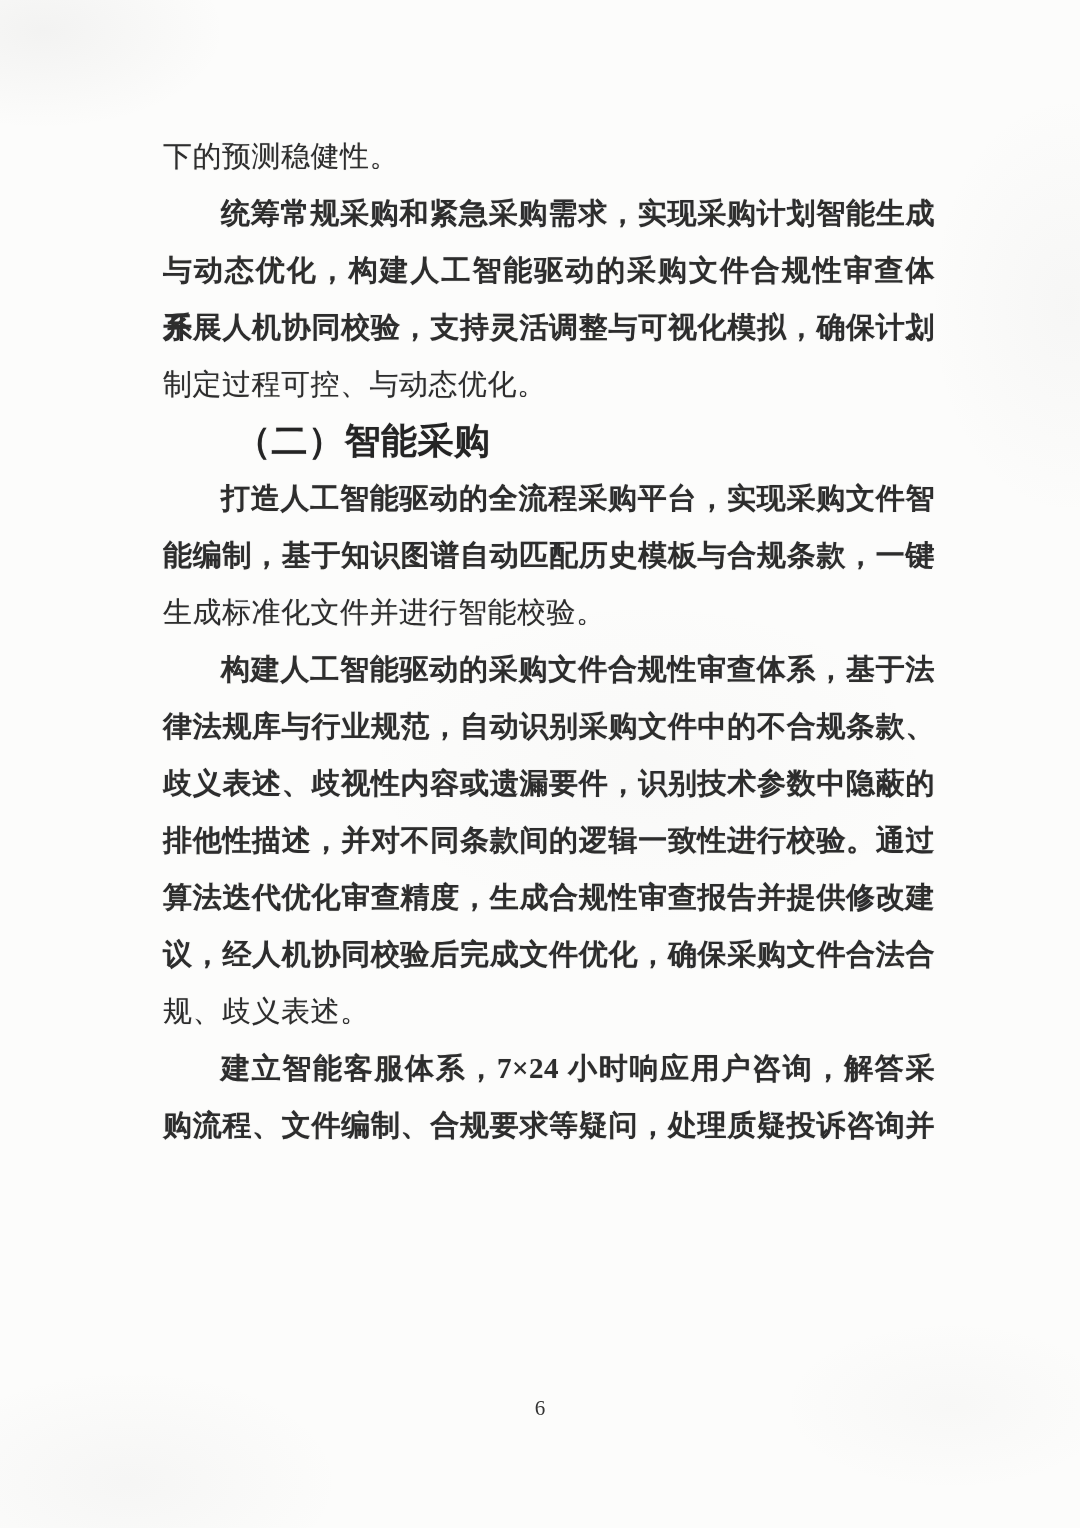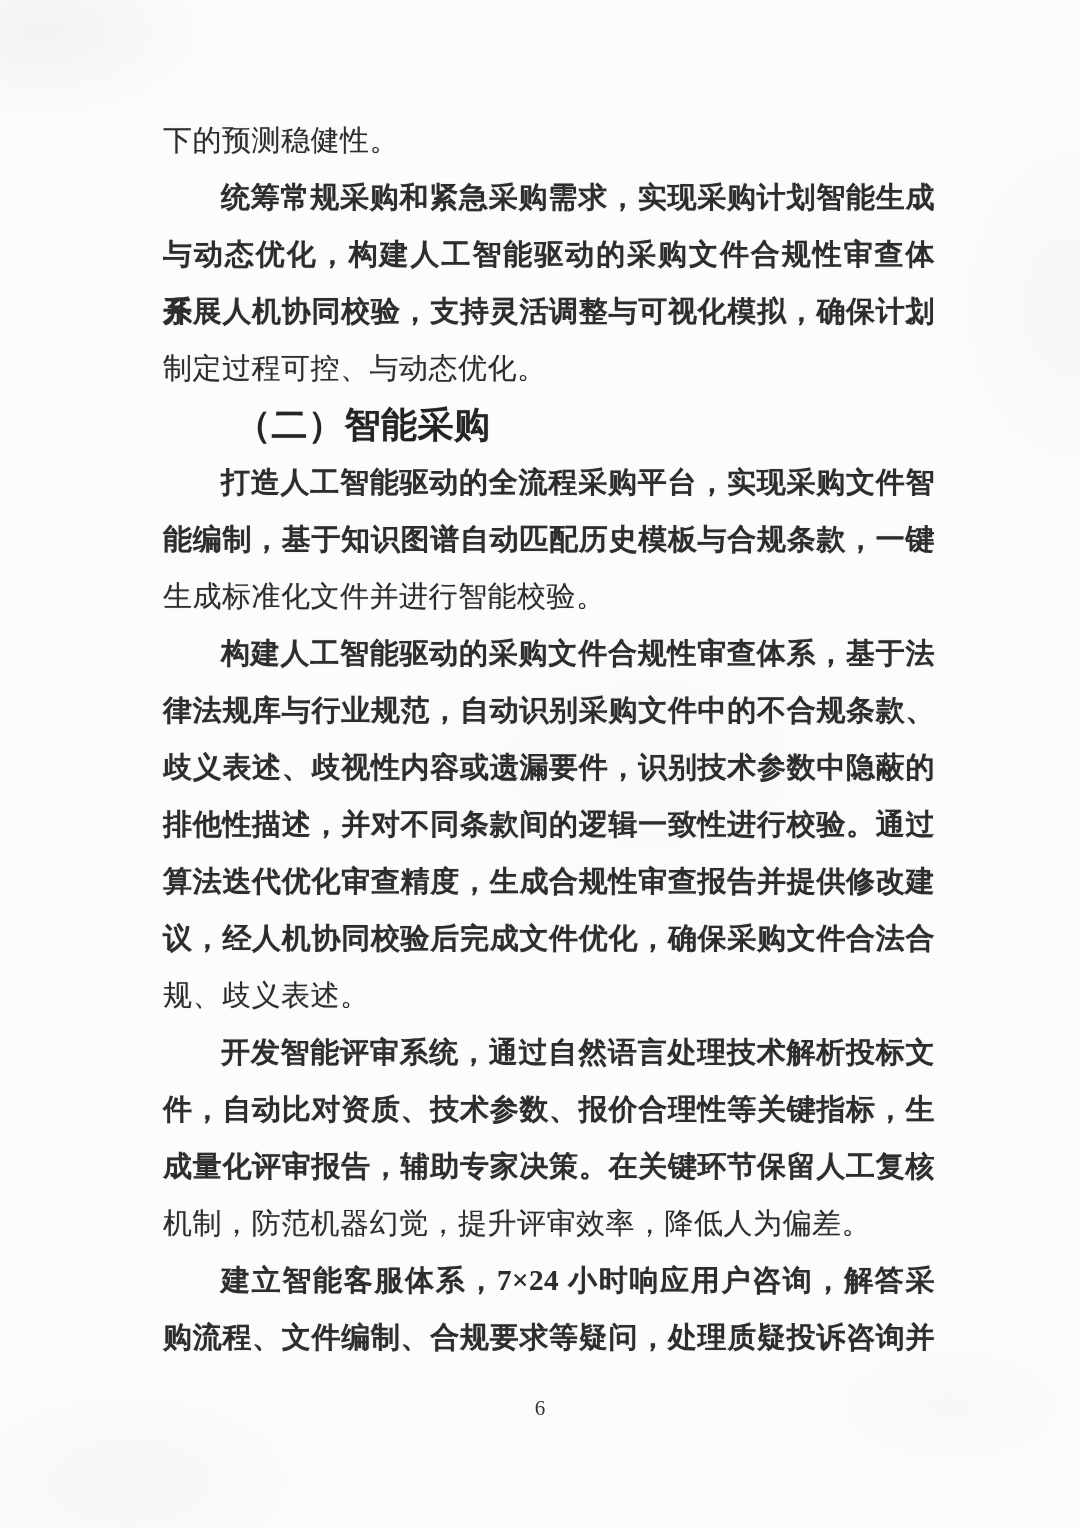--- a/index.html
+++ b/index.html
@@ -24,21 +24,21 @@
     background:
       radial-gradient(ellipse 260px 140px at 4% 2%, rgba(120,120,120,0.07), transparent 70%),
       radial-gradient(ellipse 200px 300px at 99% 20%, rgba(140,140,140,0.05), transparent 70%),
       radial-gradient(ellipse 300px 160px at 12% 97%, rgba(130,130,130,0.05), transparent 70%),
       radial-gradient(ellipse 380px 220px at 60% 50%, rgba(150,150,150,0.03), transparent 75%),
       radial-gradient(ellipse 240px 120px at 88% 92%, rgba(140,140,140,0.04), transparent 70%);
   }
   .doc-body {
     position: absolute;
     left: 163px;
-    top: 112px;
+    top: 128px;
     width: 772px;
     color: #2d2d2d;
   }
   .para { margin: 0; padding: 0; }
   .line {
     font-size: 29px;
     line-height: 57px;
     height: 57px;
     white-space: nowrap;
     letter-spacing: 0.5px;
@@ -95,24 +95,18 @@
       <div class="para indent">
         <div class="line fill">构建人工智能驱动的采购文件合规性审查体系，基于法</div>
         <div class="line fill">律法规库与行业规范，自动识别采购文件中的不合规条款、</div>
         <div class="line fill">歧义表述、歧视性内容或遗漏要件，识别技术参数中隐蔽的</div>
         <div class="line fill">排他性描述，并对不同条款间的逻辑一致性进行校验。通过</div>
         <div class="line fill">算法迭代优化审查精度，生成合规性审查报告并提供修改建</div>
         <div class="line fill">议，经人机协同校验后完成文件优化，确保采购文件合法合</div>
         <div class="line">规、歧义表述。</div>
       </div>
       <div class="para indent">
-        <div class="line fill">开发智能评审系统，通过自然语言处理技术解析投标文</div>
-        <div class="line fill">件，自动比对资质、技术参数、报价合理性等关键指标，生</div>
-        <div class="line fill">成量化评审报告，辅助专家决策。在关键环节保留人工复核</div>
-        <div class="line">机制，防范机器幻觉，提升评审效率，降低人为偏差。</div>
-      </div>
-      <div class="para indent">
         <div class="line fill">建立智能客服体系，7×24 小时响应用户咨询，解答采</div>
         <div class="line fill">购流程、文件编制、合规要求等疑问，处理质疑投诉咨询并</div>
       </div>
     </div>
   <div class="page-number">6</div>
 </div>
 
 </body></html>

